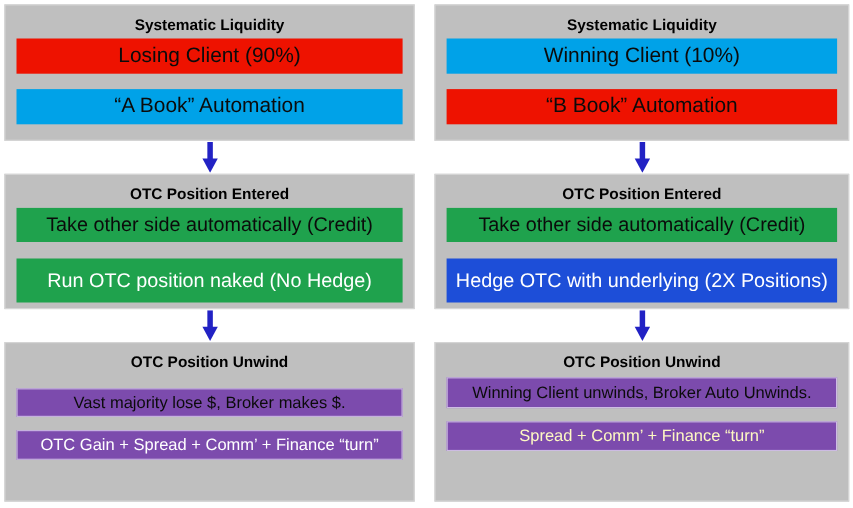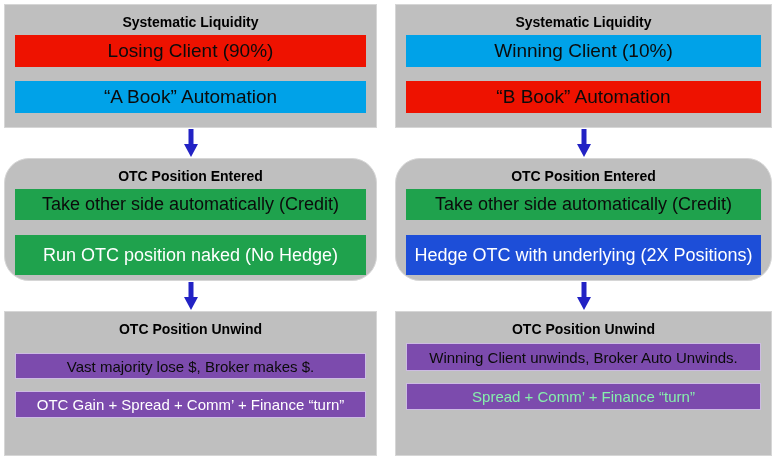--- a/index.html
+++ b/index.html
@@ -14,21 +14,21 @@
   .col-left{left:4px;width:373px;}
   .col-right{left:395px;width:377px;}
   .panel{
     background:#bfbfbf;
     border:1px solid #d6d6d6;
     box-sizing:border-box;
     display:flex;flex-direction:column;align-items:center;
     padding:5px 10px 0 10px;
   }
   .panel-row1{height:124px;}
-  .panel-row2{height:123px;border-radius:25px;}
+  .panel-row2{height:123px;}
   .panel-row3{height:145px;}
   .panel-title{
     font-weight:bold;font-size:14px;line-height:20px;color:#000;
     margin-top:2px;white-space:nowrap;
   }
   .bar{
     width:100%;box-sizing:border-box;
     display:flex;align-items:center;justify-content:center;
     white-space:nowrap;
   }
@@ -114,18 +114,18 @@
     <div class="arrow-slot">
       <svg width="16" height="28" viewBox="0 0 16 28">
         <path d="M8 0 V17" stroke="#2222c4" stroke-width="5"></path>
         <path d="M1 15 L8 28 L15 15 Z" fill="#2222c4"></path>
       </svg>
     </div>
 
     <div class="panel panel-row3">
       <div class="panel-title">OTC Position Unwind</div>
       <div class="bar bar1 bar-purple" style="background-color: rgb(124, 75, 173); color: rgb(11, 11, 11);">Winning Client unwinds, Broker Auto Unwinds.</div>
-      <div class="bar bar3 bar-purple" style="background-color: rgb(124, 75, 173); color: #86efac;">Spread + Comm’ + Finance “turn”</div>
+      <div class="bar bar3 bar-purple" style="background-color: rgb(124, 75, 173); color: #fef9c3;">Spread + Comm’ + Finance “turn”</div>
     </div>
 
   </div>
 
 </div>
 
 </body></html>

